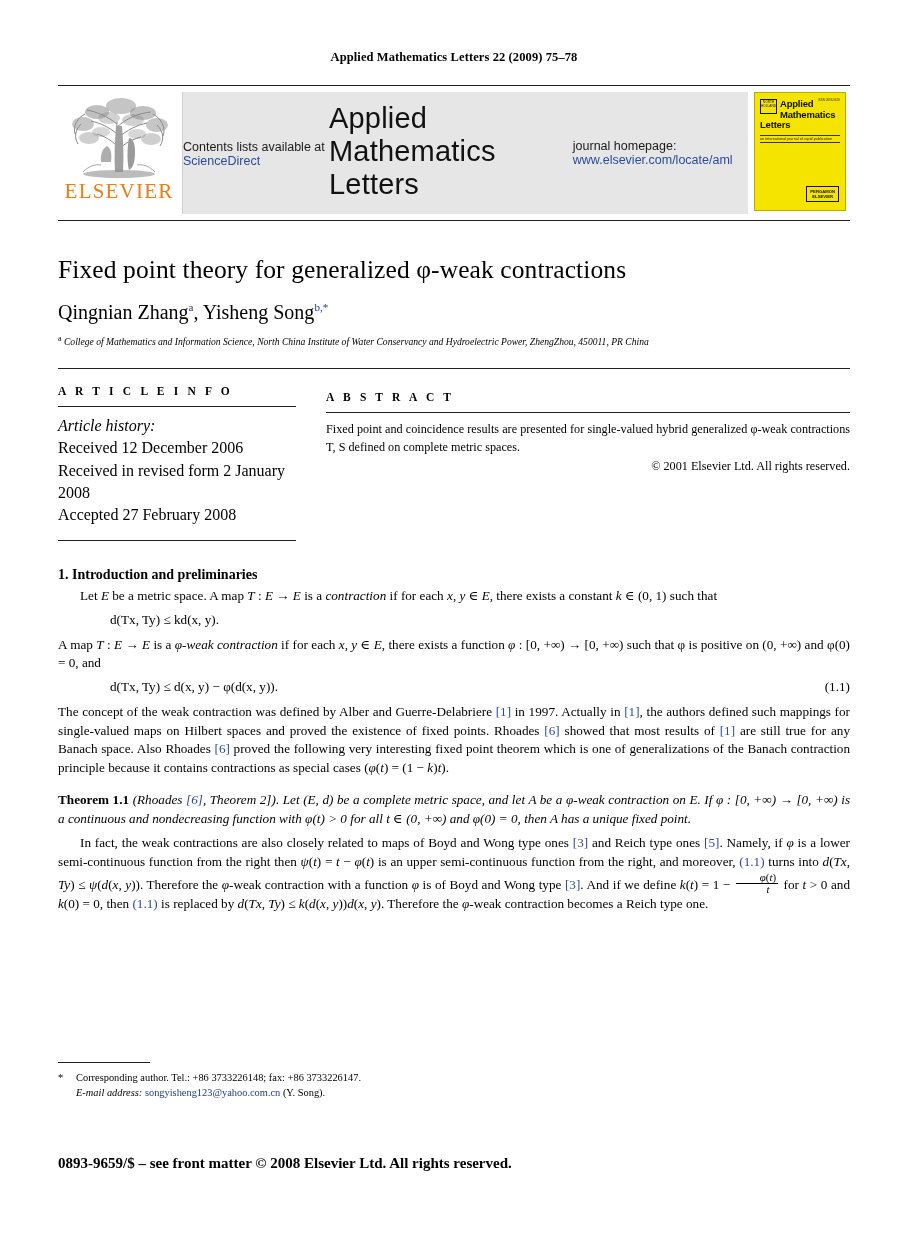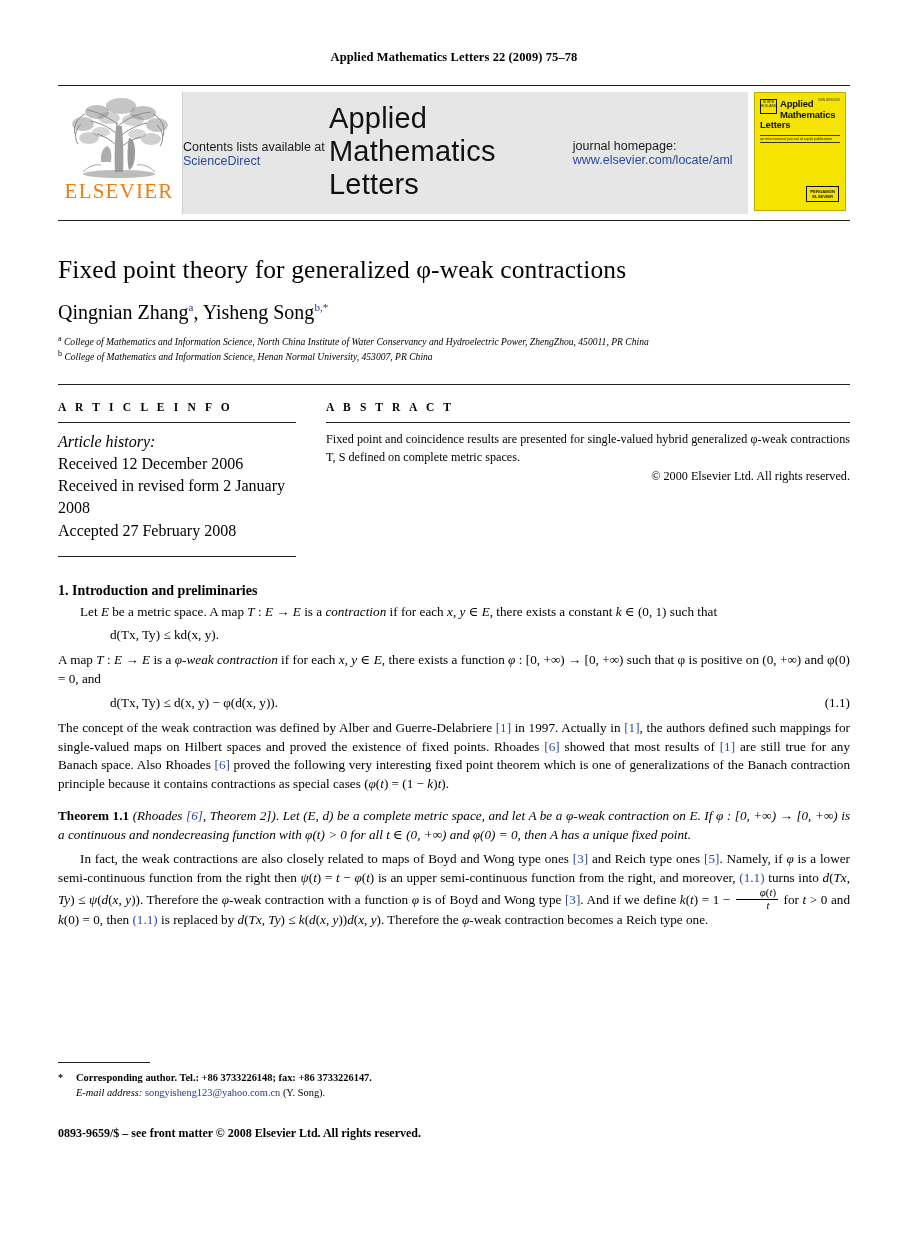--- a/index.html
+++ b/index.html
@@ -186,21 +186,21 @@
 
   
   .infowrap {
     margin-top: 20px;
     border-top: 1.6px solid #231f20;
     padding-top: 16px;
     display: flex;
   }
   .col-info { flex: 0 0 238px; width: 238px; }
   .col-gap  { flex: 0 0 30px; }
-  .col-abs  { flex: 1 1 auto; }
+  .col-abs  { flex: 1 1 auto; margin-top: 6px; }
   .sechead {
     font-size: 11.5px;
     font-weight: bold;
     letter-spacing: 3.2px;
     font-family: "Liberation Serif", serif;
   }
   .thinrule {
     border-bottom: 1.1px solid #231f20;
     margin: 9px 0 8px 0;
   }
@@ -254,31 +254,31 @@
     top: 1062px;
     width: 560px;
     font-size: 10.4px;
     line-height: 1.45;
   }
   .fn-rule {
     width: 92px;
     border-bottom: 1.3px solid #231f20;
     margin-bottom: 7px;
   }
-  .fn-row { padding-left: 18px; text-indent: -18px; font-weight: bold; }
+  .fn-row { padding-left: 18px; text-indent: -18px; }
   .fn-row .mk { display: inline-block; width: 18px; text-indent: 0; }
   .fn-ind { padding-left: 18px; }
   .fn-ind i { font-style: italic; }
   .fn-mail { color: #20398c; text-decoration: none; }
 
   .colophon {
     position: absolute;
     left: 58px;
-    top: 1124px;
-    font-size: 12px;
+    top: 1152px;
+    font-size: 15px;
     line-height: 1.5;
     font-weight: bold;
   }
   .colophon .doi { color: #20398c; }
 </style>
 </head>
 <body>
 
 <div class="page">
   <div class="content">
@@ -357,21 +357,20 @@
     <div class="banner-rule"></div>
 
     <div class="title">Fixed point theory for generalized φ-weak contractions</div>
 
     <div class="authors">
       <span>Qingnian Zhang</span><sup>a</sup>, <span>Yisheng Song</span><sup>b,*</sup>
     </div>
 
     <div class="aff">
       <div><sup>a</sup> <span>College of Mathematics and Information Science, North China Institute of Water Conservancy and Hydroelectric Power, ZhengZhou, 450011, PR China</span></div>
-      <div><sup>b</sup> <span>College of Mathematics and Information Science, Henan Normal University, 453007, PR China</span></div>
     </div>
 
     <div class="infowrap">
 
       <div class="col-info">
         <div class="sechead">A R T I C L E   I N F O</div>
         <div class="thinrule"></div>
         <div class="info-body">
           <div class="lab">Article history:</div>
           <div>Received 12 December 2006</div>
@@ -380,21 +379,21 @@
         </div>
         <div class="col-info-rule-bottom"></div>
       </div>
 
       <div class="col-gap"></div>
 
       <div class="col-abs">
         <div class="sechead">A B S T R A C T</div>
         <div class="thinrule"></div>
         <div class="abs-body">Fixed point and coincidence results are presented for single-valued hybrid generalized φ-weak contractions T, S defined on complete metric spaces.</div>
-        <div class="abs-body copyline">© 2000 Elsevier Ltd. All rights reserved.</div>
+        <div class="abs-body copyline">© 2001 Elsevier Ltd. All rights reserved.</div>
       </div>
     </div>
 
     <div class="bodywrap">
       <div class="h2">1. Introduction and preliminaries</div>
 
       <p class="bd indent"><span>Let </span><i>E</i><span> be a metric space. A map </span><i>T</i> : <i>E</i> → <i>E</i><span> is a </span><i>contraction</i><span> if for each </span><i>x</i>, <i>y</i> ∈ <i>E</i><span>, there exists a constant </span><i>k</i> ∈ (0, 1)<span> such that</span></p>
 
       <div class="eq"><span>d(Tx, Ty) ≤ kd(x, y).</span></div>
 

